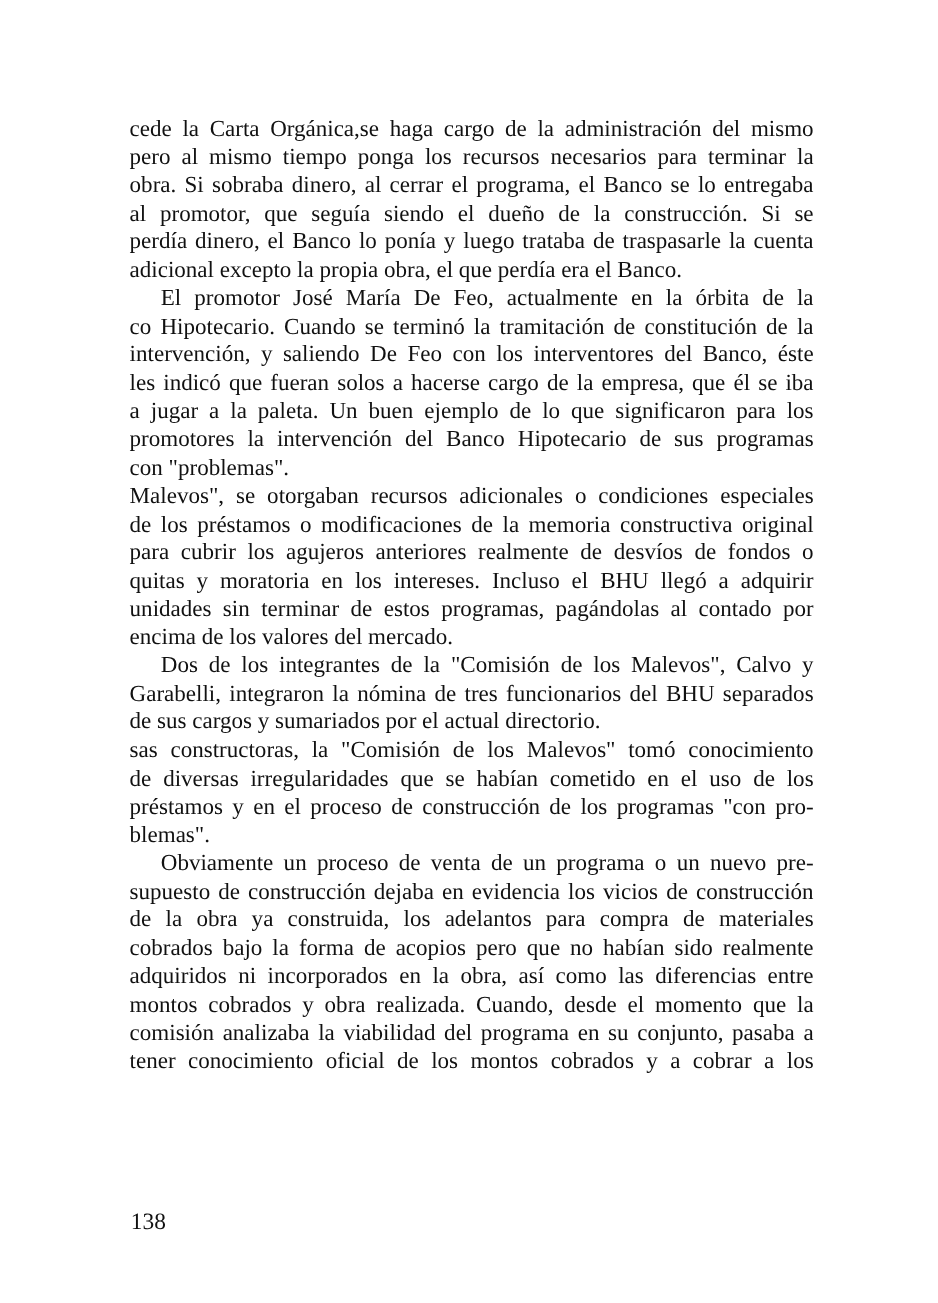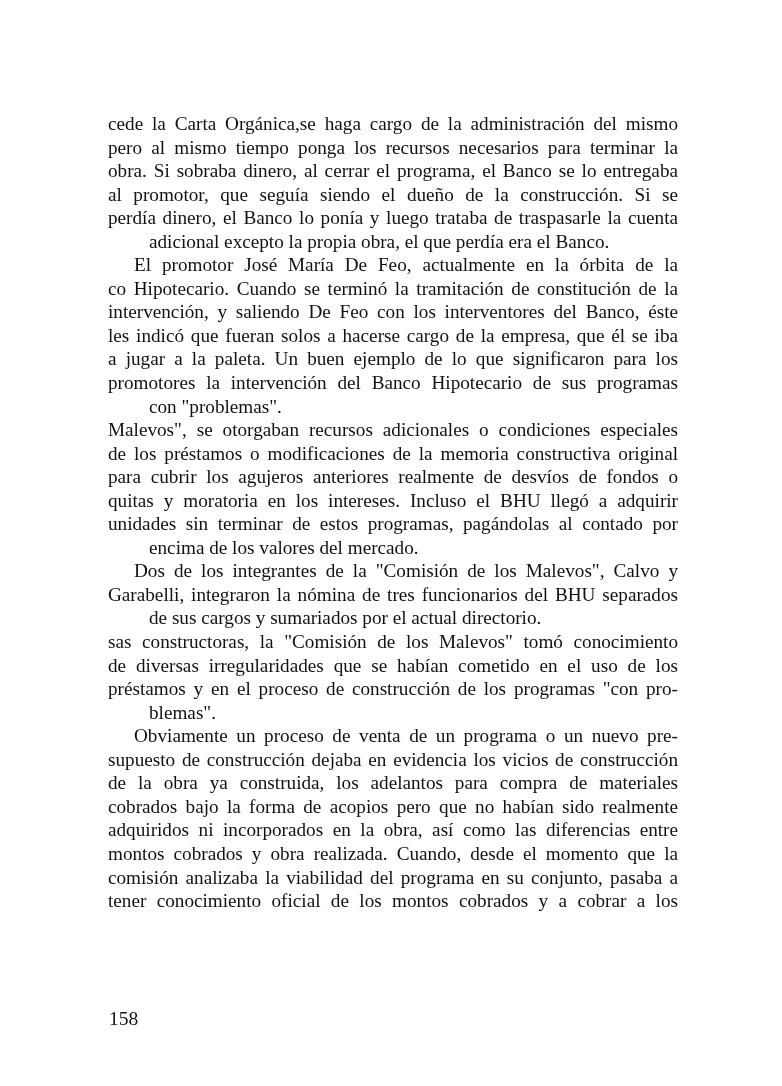--- a/index.html
+++ b/index.html
@@ -1,21 +1,21 @@
 <!DOCTYPE html>
 <html><head>
 <meta charset="utf-8">
 <style>
   html, body { margin:0; padding:0; background:#ffffff; }
   body { width:782px; height:1086px; position:relative; overflow:hidden; }
-  .page { position:absolute; left:108px; top:112px; width:570px;
+  .page { position:absolute; left:108px; top:96px; width:570px;
           font-family:"Liberation Serif", serif; font-size:19.2px; line-height:23.55px;
           color:#111; }
   .line { display:block; white-space:nowrap; text-align:justify; text-align-last:justify; height:23.55px; overflow:hidden; }
-  .line.last { text-align-last:left;margin-left:41px; }
+  .line.last { text-align-last:left; }
   .line.indent { padding-left:26px; }
   .pagenum { position:absolute; left:109px; top:1008px; font-family:"Liberation Serif", serif;
              font-size:19.5px; color:#111; }
 </style>
 </head>
 <body>
 
 <div class="page" id="page-body">
     <div>
       <span class="line">cede la Carta Orgánica,se haga cargo de la administración del mismo</span>
@@ -57,13 +57,13 @@
       <span class="line indent">Obviamente un proceso de venta de un programa o un nuevo pre-</span>
       <span class="line">supuesto de construcción dejaba en evidencia los vicios de construcción</span>
       <span class="line">de la obra ya construida, los adelantos para compra de materiales</span>
       <span class="line">cobrados bajo la forma de acopios pero que no habían sido realmente</span>
       <span class="line">adquiridos ni incorporados en la obra, así como las diferencias entre</span>
       <span class="line">montos cobrados y obra realizada. Cuando, desde el momento que la</span>
       <span class="line">comisión analizaba la viabilidad del programa en su conjunto, pasaba a</span>
       <span class="line">tener conocimiento oficial de los montos cobrados y a cobrar a los</span>
     </div>
   </div>
-<div class="pagenum">158</div>
+<div class="pagenum">138</div>
 
 </body></html>

